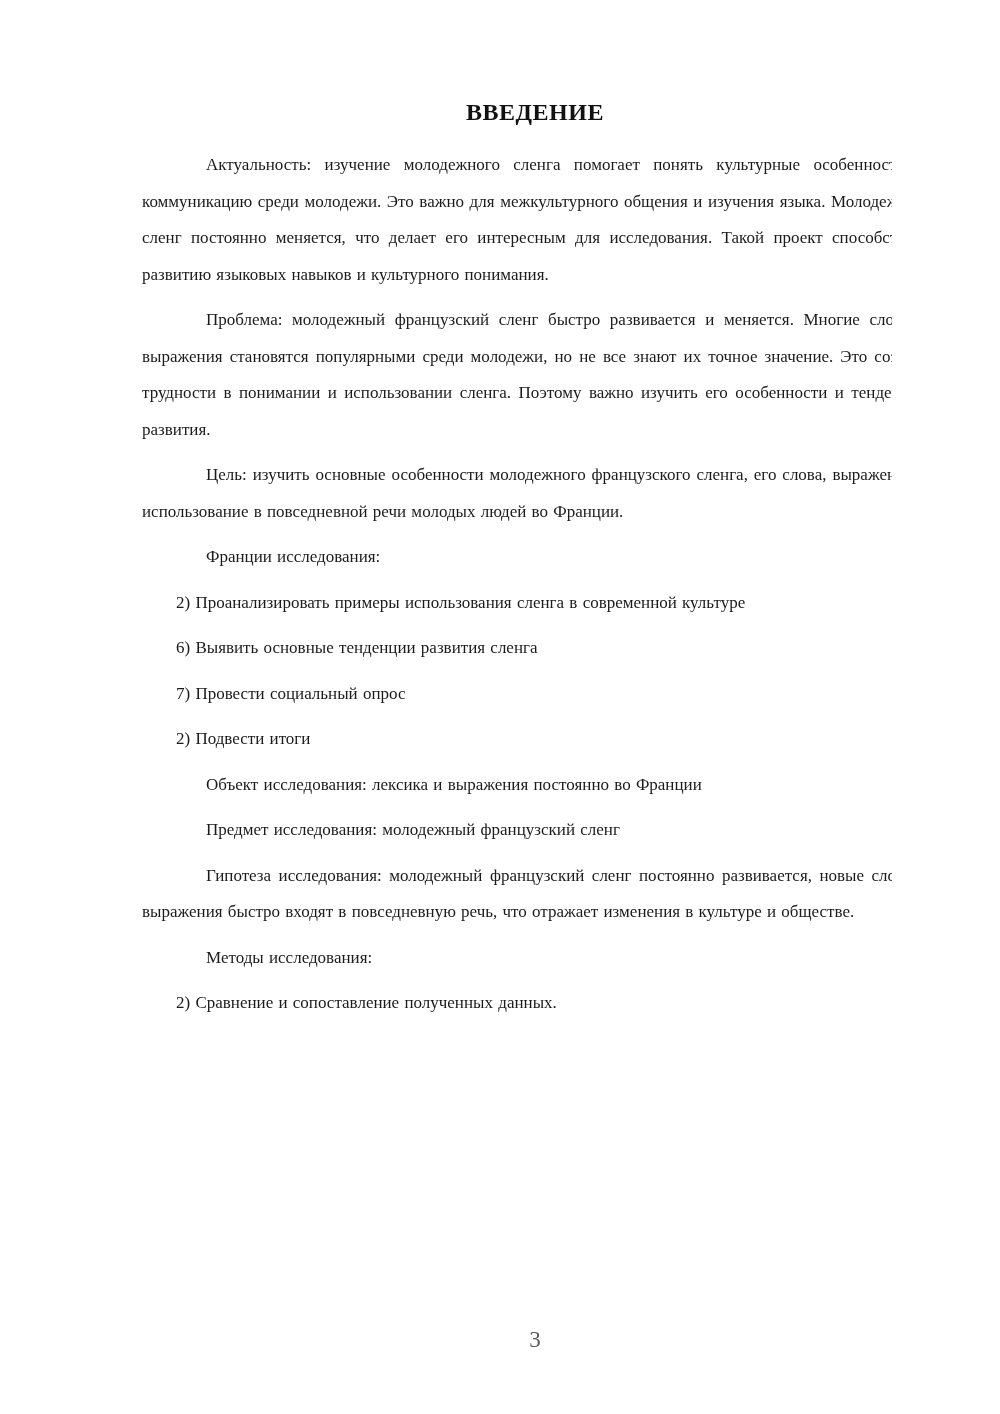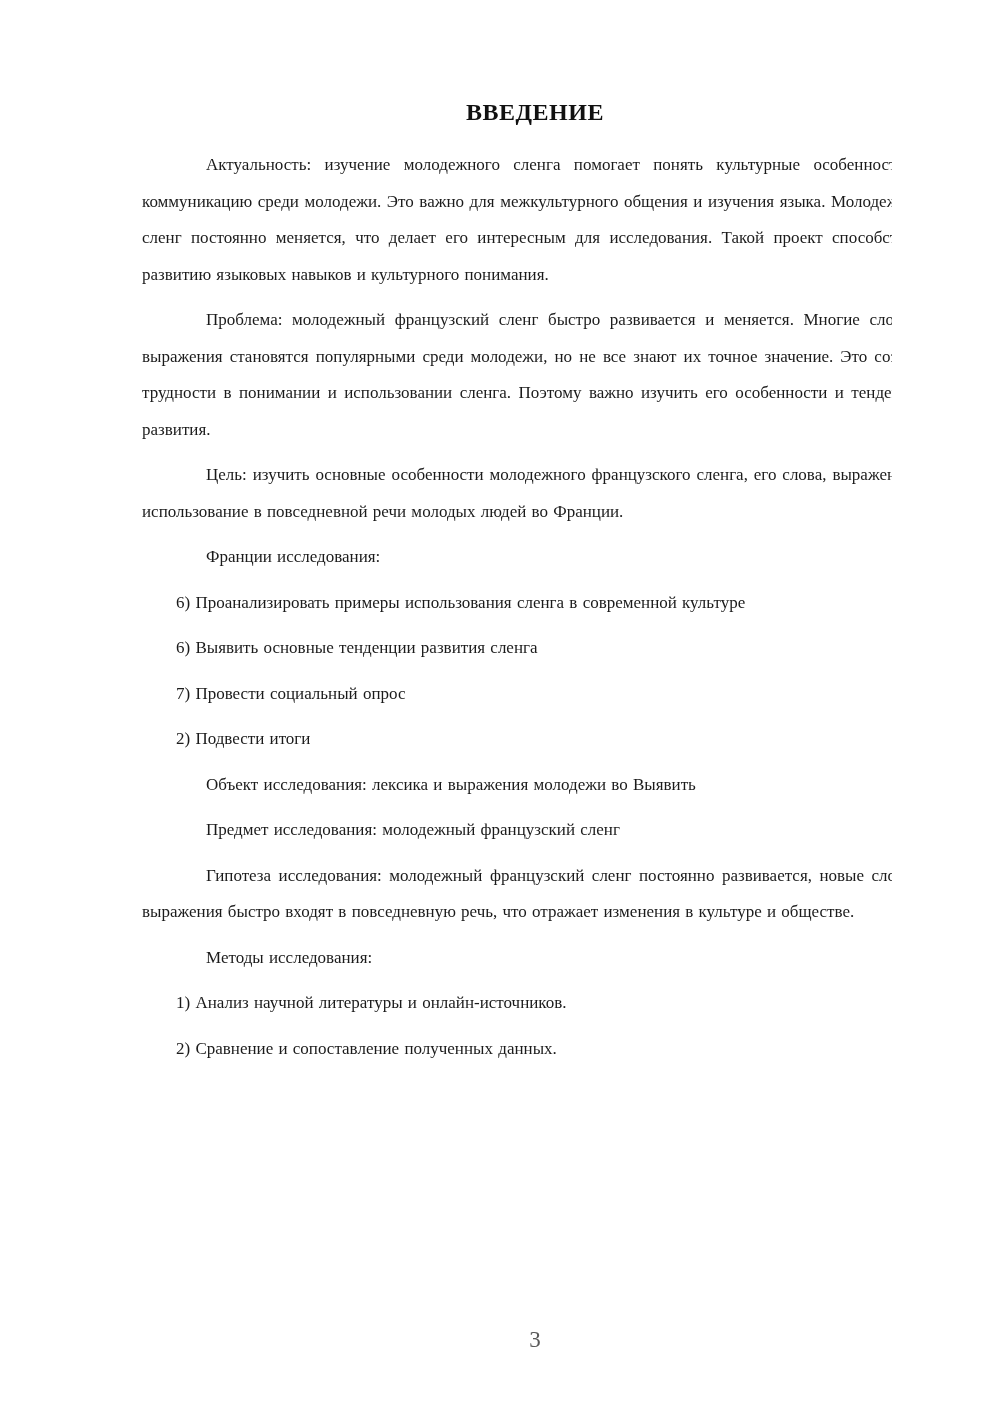--- a/index.html
+++ b/index.html
@@ -61,26 +61,25 @@
 <body>
 
 <div class="page">
   <div class="content">
     <h1 class="doc-title">ВВЕДЕНИЕ</h1>
 
     <p class="para">Актуальность: изучение молодежного сленга помогает понять культурные особенности и коммуникацию среди молодежи. Это важно для межкультурного общения и изучения языка. Молодежный сленг постоянно меняется, что делает его интересным для исследования. Такой проект способствует развитию языковых навыков и культурного понимания.</p>
     <p class="para">Проблема: молодежный французский сленг быстро развивается и меняется. Многие слова и выражения становятся популярными среди молодежи, но не все знают их точное значение. Это создает трудности в понимании и использовании сленга. Поэтому важно изучить его особенности и тенденции развития.</p>
     <p class="para">Цель: изучить основные особенности молодежного французского сленга, его слова, выражения и использование в повседневной речи молодых людей во Франции.</p>
     <p class="para">Франции исследования:</p>
-    <p class="list">6) Проанализировать примеры использования сленга в современной культуре</p>
+    <p class="list">2) Проанализировать примеры использования сленга в современной культуре</p>
     <p class="list">6) Выявить основные тенденции развития сленга</p>
     <p class="list">7) Провести социальный опрос</p>
     <p class="list">2) Подвести итоги</p>
-    <p class="para">Объект исследования: лексика и выражения молодежи во Выявить</p>
+    <p class="para">Объект исследования: лексика и выражения постоянно во Франции</p>
     <p class="para">Предмет исследования: молодежный французский сленг</p>
     <p class="para">Гипотеза исследования: молодежный французский сленг постоянно развивается, новые слова и выражения быстро входят в повседневную речь, что отражает изменения в культуре и обществе.</p>
     <p class="para">Методы исследования:</p>
-    <p class="list">1) Анализ научной литературы и онлайн-источников.</p>
     <p class="list">2) Сравнение и сопоставление полученных данных.</p>
   </div>
 
   <div class="page-number">3</div>
 </div>
 
 </body></html>

